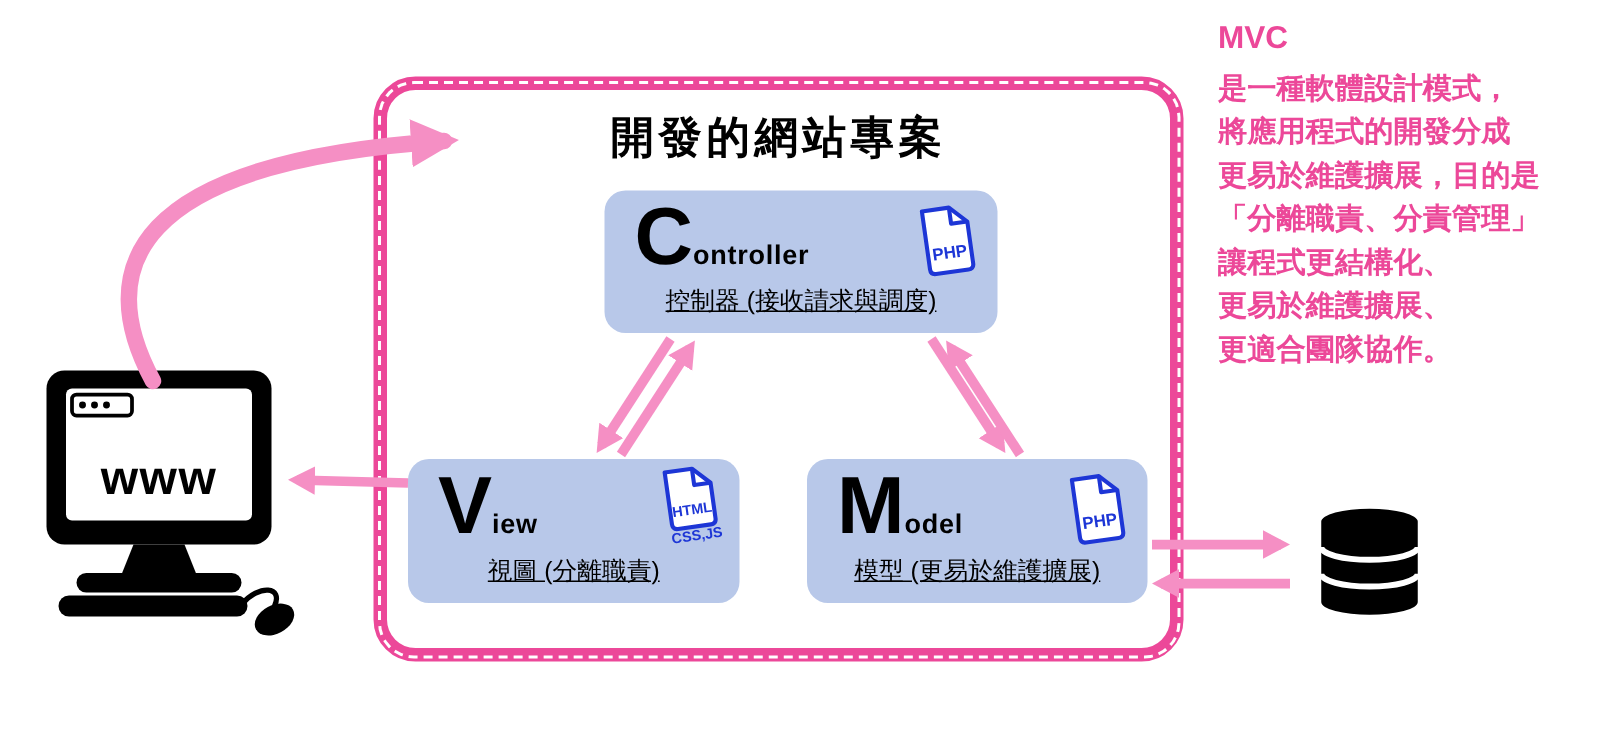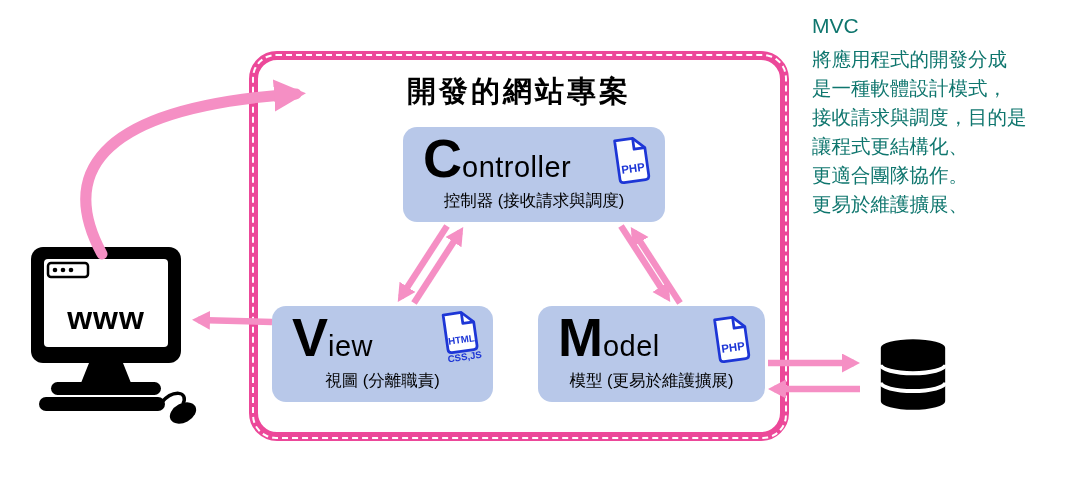--- a/index.html
+++ b/index.html
@@ -59,50 +59,51 @@
   .box-model      { left: 538px; top: 306px; width: 227px; height: 96px; }
 
   .box-title {
     position: absolute;
     left: 20px; top: 3px;
     display: flex;
     align-items: baseline;
     color: #000000;
   }
   .initial { font-size: 54px; font-weight: bold; line-height: 1.05; }
-  .rest    { font-size: 29px; font-weight: normal; letter-spacing: 0.5px; }
+  .rest    { font-size: 18px; font-weight: bold; letter-spacing: 0.5px; }
 
   .box-sub {
     position: absolute;
     left: 0; right: 0; bottom: 10px;
     text-align: center;
     font-size: 16.5px;
     color: #000000;
     white-space: nowrap;
+    text-decoration: underline;
   }
 
   .file-icon { position: absolute; }
   .box-controller .file-icon { right: 13px; top: 9px; }
   .box-view .file-icon       { right: 8px;  top: 4px; }
   .box-model .file-icon      { right: 13px; top: 9px; }
   .file-icon .doc  { fill: #ffffff; stroke: #1d36d6; stroke-width: 3; stroke-linejoin: round; }
   .file-icon .fold { fill: none;    stroke: #1d36d6; stroke-width: 3; stroke-linejoin: round; }
   .file-icon text  { fill: #1d36d6; font-weight: bold; font-family: "Liberation Sans", sans-serif; }
 
   
   .computer { position: absolute; left: 15px; top: 243px; z-index: 2; }
   .database { position: absolute; left: 870px; top: 337px; z-index: 2; }
 
   
   .description {
     position: absolute;
     left: 812px; top: 14px;
     width: 256px;
-    color: #0f766e;
-    font-weight: normal;
+    color: #ec4899;
+    font-weight: bold;
     z-index: 2;
   }
   .desc-title { font-size: 21px; margin-bottom: 7px; }
   .desc-line  { font-size: 19.5px; line-height: 29px; white-space: nowrap; }
 </style>
 </head>
 <body>
 
 <div id="canvas">
 
@@ -191,21 +192,22 @@
   </svg>
 
   <svg class="database" viewBox="0 0 86 94" width="86" height="84">
     <path d="M 7 12 a 36 9.5 0 0 1 72 0 L 79 72 a 36 9.5 0 0 1 -72 0 Z" fill="#000000"></path>
     <path d="M 7 31 a 36 9.5 0 0 0 72 0" stroke="#ffffff" stroke-width="4.5" fill="none"></path>
     <path d="M 7 51 a 36 9.5 0 0 0 72 0" stroke="#ffffff" stroke-width="4.5" fill="none"></path>
   </svg>
 
   <div class="description">
     <div class="desc-title">MVC</div>
+    <div class="desc-line">是一種軟體設計模式，</div>
     <div class="desc-line">將應用程式的開發分成</div>
-    <div class="desc-line">是一種軟體設計模式，</div>
-    <div class="desc-line">接收請求與調度，目的是</div>
+    <div class="desc-line">更易於維護擴展，目的是</div>
+    <div class="desc-line">「分離職責、分責管理」</div>
     <div class="desc-line">讓程式更結構化、</div>
+    <div class="desc-line">更易於維護擴展、</div>
     <div class="desc-line">更適合團隊協作。</div>
-    <div class="desc-line">更易於維護擴展、</div>
   </div>
 
 </div>
 
 </body></html>

